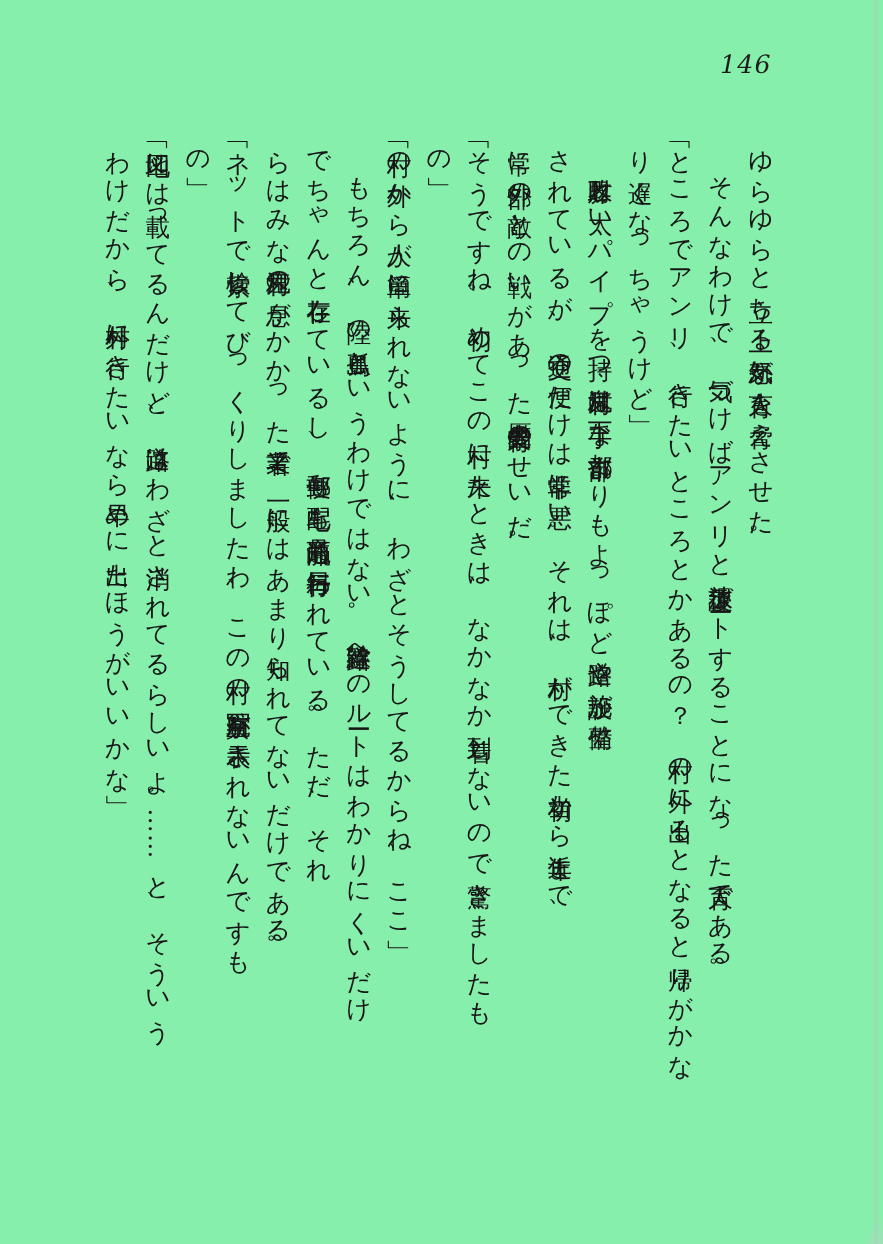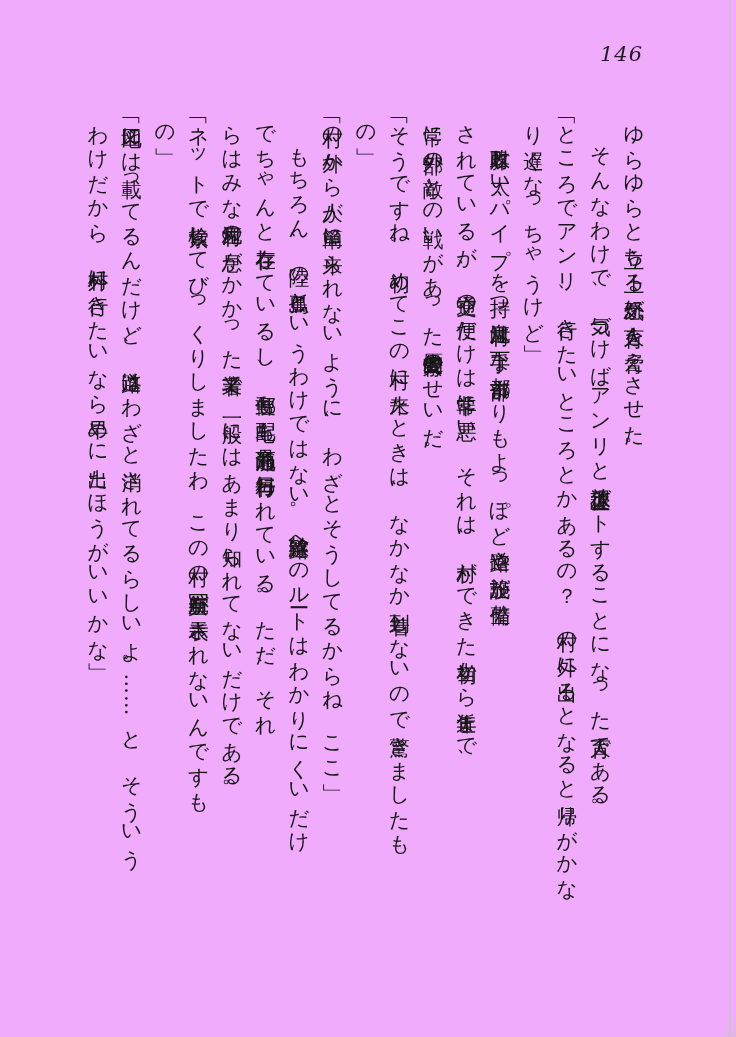--- a/index.html
+++ b/index.html
@@ -4,21 +4,21 @@
 <style>
   html, body {
     margin: 0;
     padding: 0;
     background: #ffffff;
   }
   .page {
     position: relative;
     width: 736px;
     height: 1037px;
-    background: #f0abfc;
+    background: #86efac;
     overflow: hidden;
     font-family: "DejaVu Serif", "Liberation Serif", serif;
   }
   .page-number {
     position: absolute;
     top: 42px;
     left: 600px;
     font-size: 21px;
     font-style: italic;
     color: #1e1e1e;

